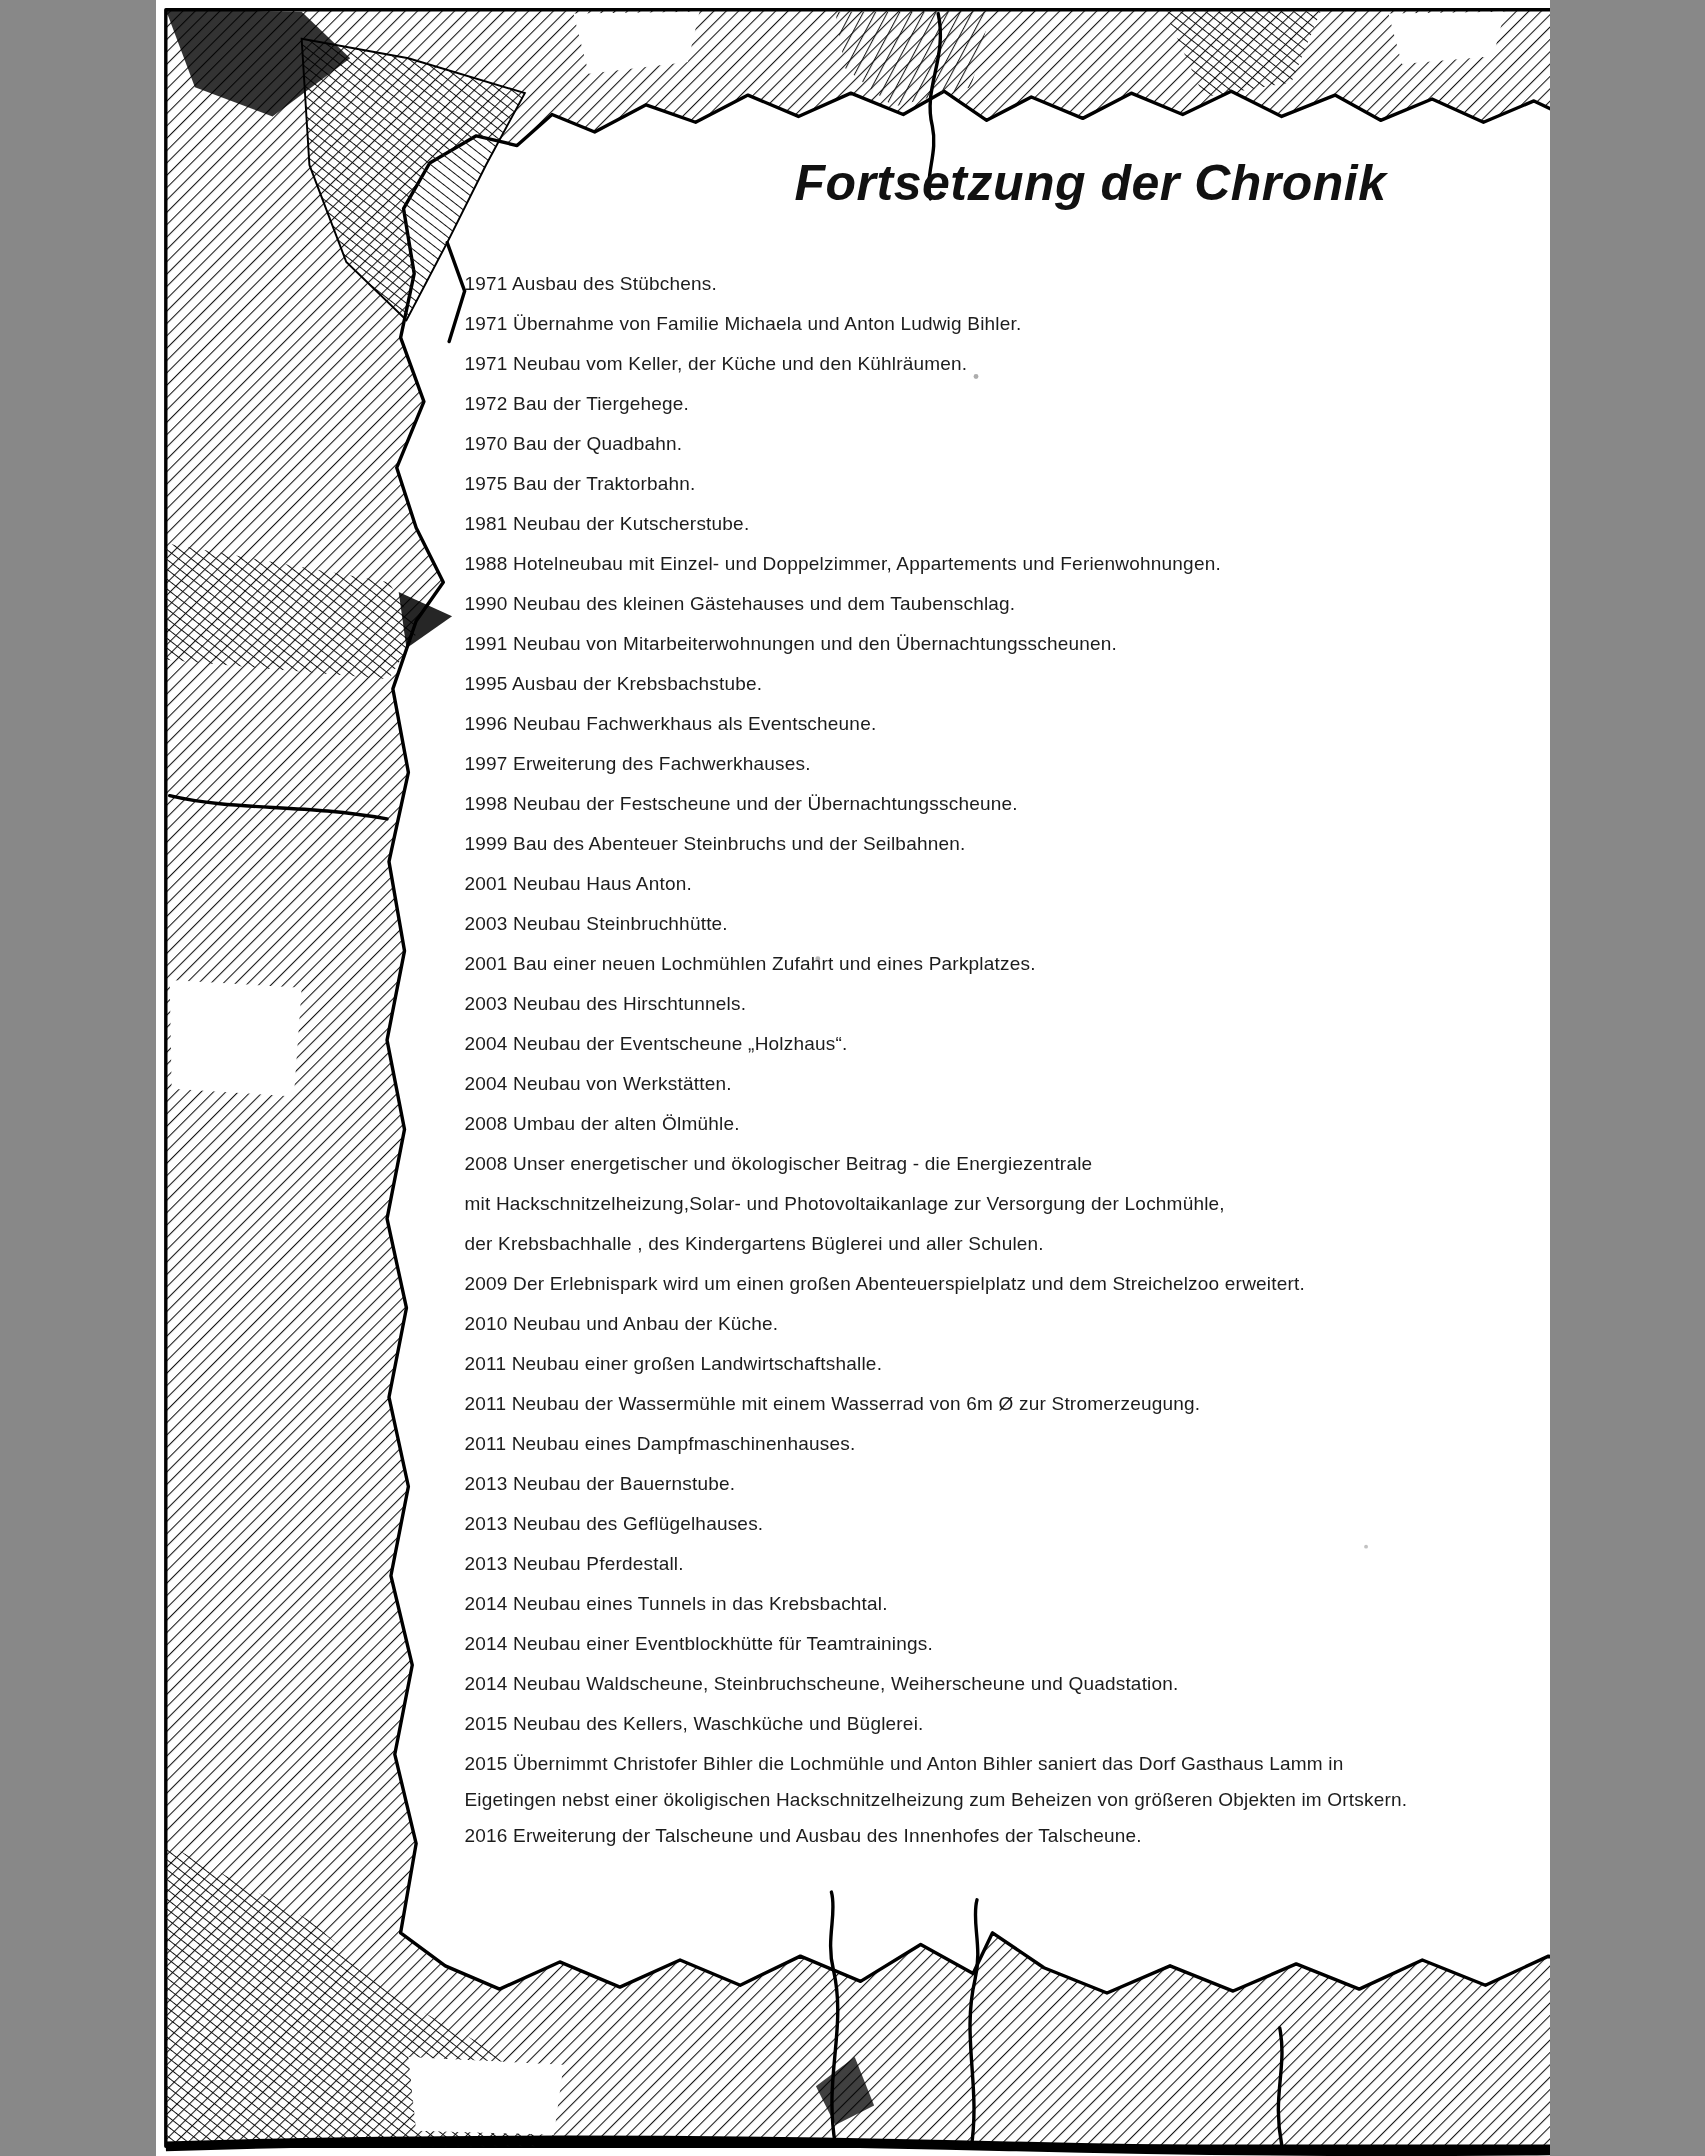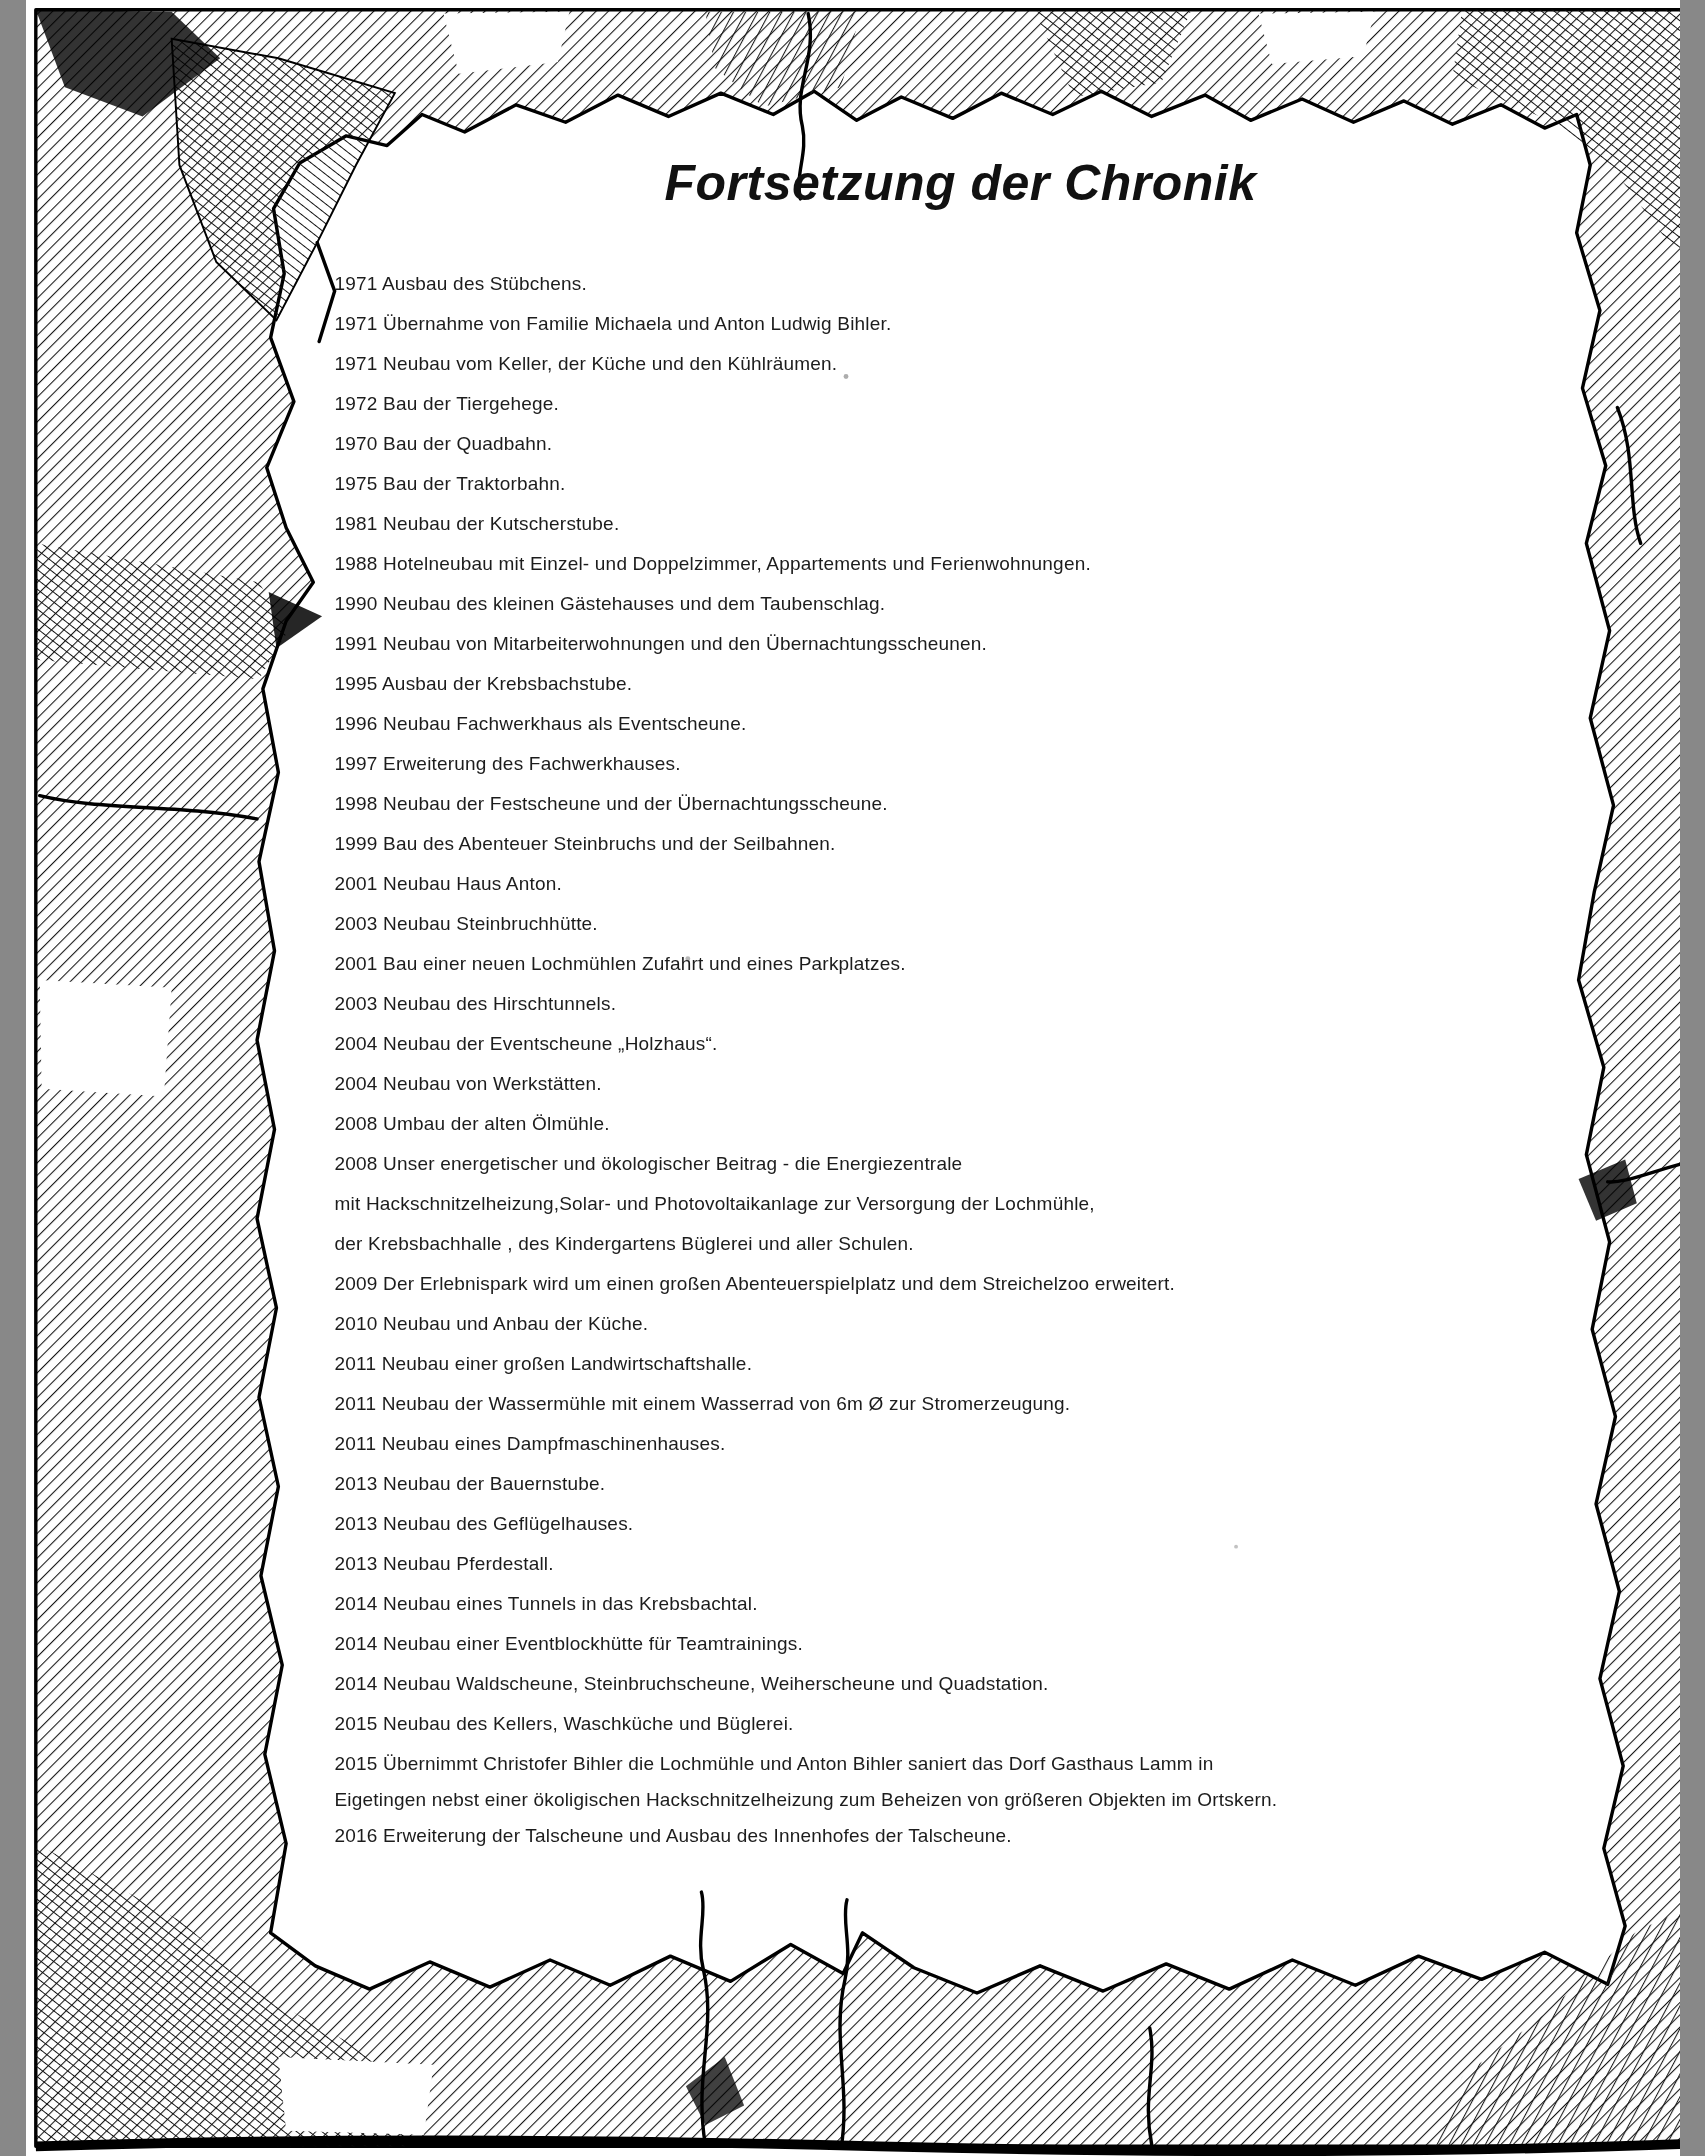--- a/index.html
+++ b/index.html
@@ -1,18 +1,18 @@
 <!DOCTYPE html>
 <html><head>
 <meta charset="utf-8">
 <style>
   html,body{margin:0;padding:0;background:#888;}
   .page{
     position:relative;
-    width:1654px;height:2156px;
+    width:1394px;height:2156px;
     margin:0 auto;
     background:#ffffff;
     font-family:"Liberation Sans","DejaVu Sans",sans-serif;
     color:#1c1c1c;
     overflow:hidden;
   }
   .border-svg{
     position:absolute;left:0;top:0;width:1706px;height:2156px;
     pointer-events:none;
   }

